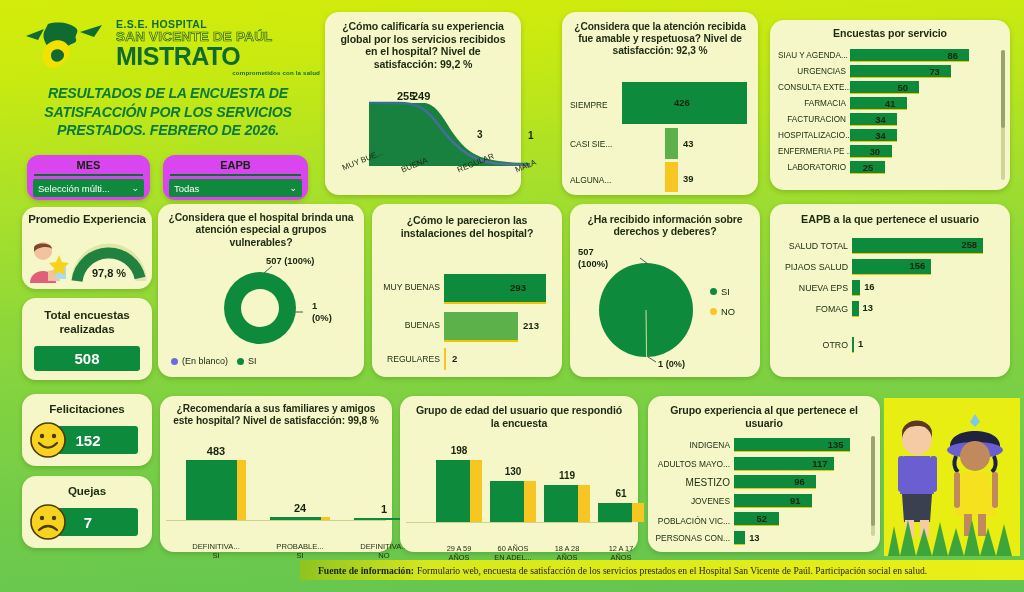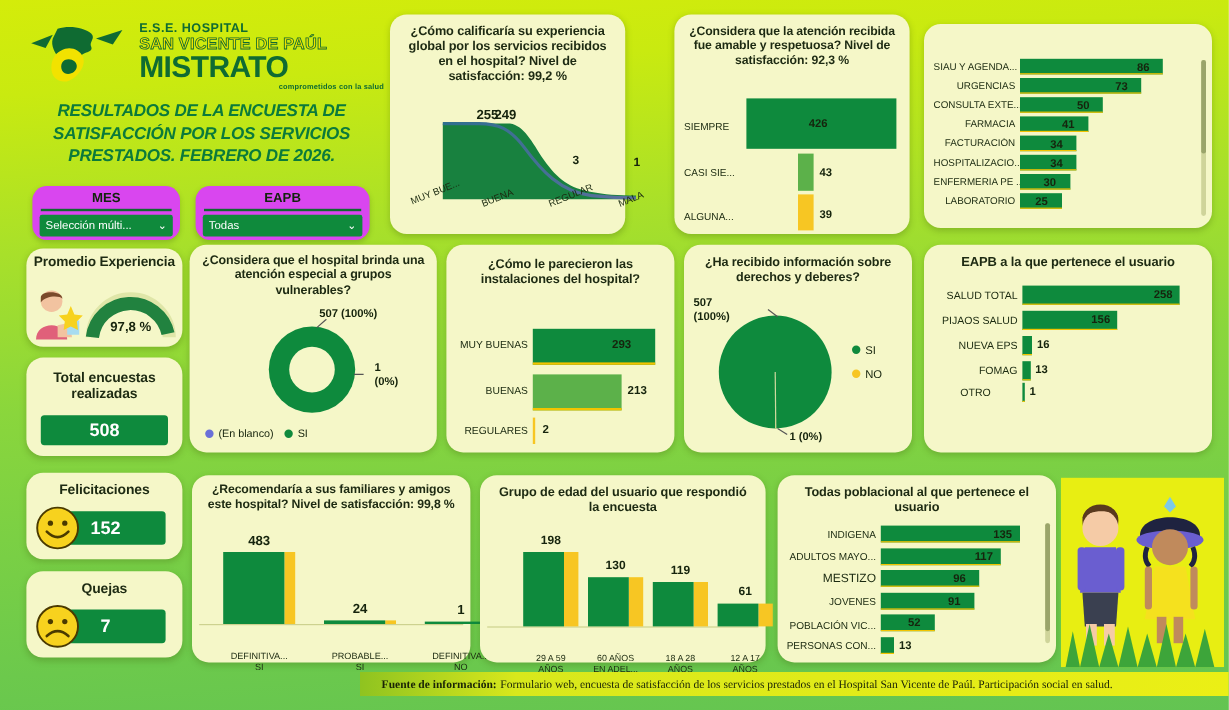--- a/index.html
+++ b/index.html
@@ -141,20 +141,21 @@
     <div style="position:absolute; left:103px; top:48px; width:13px; height:31px; background:#5cb14a;"></div>
     <div style="position:absolute; left:121px; top:58px; font-size:9.4px; font-weight:bold; color:#16240d;">43</div>
 
     <div style="position:absolute; left:8px; top:95px; width:52px; font-size:8.4px; color:#1b2a10;">ALGUNA...</div>
     <div style="position:absolute; left:103px; top:82px; width:13px; height:30px; background:#f7c623;"></div>
     <div style="position:absolute; left:121px; top:93px; font-size:9.4px; font-weight:bold; color:#16240d;">39</div>
   </div>
 </div>
 
 <div class="card" style="left:770px; top:20px; width:240px; height:170px;">
+  <div class="card-title" style="padding:7px 0 0; font-size:10.6px;">Encuestas por servicio</div>
   <div id="svc-rows" style="position:absolute; left:8px; top:29px; width:215px;">
       <div class="hbar-row" style="margin-bottom: 3px;">
         <div class="hbar-label" style="width: 72px; font-size: 8.2px;">SIAU Y AGENDA...</div>
         <div class="hbar-track" style="height: 13px;">
           <div class="hbar-fill" style="width: 119.444px;"></div>
           <div class="hbar-val" style="left: 97.4444px; color: rgb(22, 36, 13);">86</div>
         </div>
       </div>
       <div class="hbar-row" style="margin-bottom: 3px;">
         <div class="hbar-label" style="width: 72px; font-size: 8.2px;">URGENCIAS</div>
@@ -313,29 +314,29 @@
           <div class="hbar-val" style="left: 57.4717px; color: rgb(22, 36, 13);">156</div>
         </div>
       </div>
       <div class="hbar-row" style="margin-bottom: 5px;">
         <div class="hbar-label" style="width: 74px; font-size: 8.8px;">NUEVA EPS</div>
         <div class="hbar-track" style="height: 16px;">
           <div class="hbar-fill" style="width: 8.15094px;"></div>
           <div class="hbar-val" style="left: 12.1509px;">16</div>
         </div>
       </div>
-      <div class="hbar-row" style="margin-bottom: 2px;">
+      <div class="hbar-row" style="margin-bottom: 20px;">
         <div class="hbar-label" style="width: 74px; font-size: 8.8px;">FOMAG</div>
         <div class="hbar-track" style="height: 16px;">
           <div class="hbar-fill" style="width: 6.62264px;"></div>
           <div class="hbar-val" style="left: 10.6226px;">13</div>
         </div>
       </div>
       <div class="hbar-row" style="margin-bottom: 5px;">
-        <div class="hbar-label" style="width: 74px; font-size: 8.8px; text-align: center;">OTRO</div>
+        <div class="hbar-label" style="width: 74px; font-size: 8.8px;">OTRO</div>
         <div class="hbar-track" style="height: 16px;">
           <div class="hbar-fill" style="width: 2px;"></div>
           <div class="hbar-val" style="left: 6px;">1</div>
         </div>
       </div>
     </div>
 </div>
 
 <div class="card" style="left:22px; top:394px; width:130px; height:72px;">
   <div class="card-title" style="padding:8px 0 0; font-size:11.6px;">Felicitaciones</div>
@@ -416,21 +417,21 @@
       <div style="position: absolute; left: 198px; top: 64.9561px; width: 34px; height: 19.0439px; background: rgb(14, 138, 61);"></div>
       <div class="vcol-val" style="left: 192px; top: 49.9561px; width: 58px; font-size: 10px;">61</div>
       <div class="vcol-cat" style="left: 188px; top: 89px; width: 66px; font-size: 7.4px;">
         <div>12 A 17</div>
         <div>AÑOS</div>
       </div>
     </div>
 </div>
 
 <div class="card" style="left:648px; top:396px; width:232px; height:156px;">
-  <div class="card-title" style="padding:8px 20px 0; font-size:10.6px;">Todas poblacional al que pertenece el usuario</div>
+  <div class="card-title" style="padding:8px 20px 0; font-size:10.6px;">Grupo experiencia al que pertenece el usuario</div>
   <div id="pobl-rows" style="position:absolute; left:6px; top:42px; width:212px;">
       <div class="hbar-row" style="margin-bottom: 4.5px;">
         <div class="hbar-label" style="width: 80px; font-size: 8.4px;">INDIGENA</div>
         <div class="hbar-track" style="height: 14px;">
           <div class="hbar-fill" style="width: 115.714px;"></div>
           <div class="hbar-val" style="left: 93.7143px; color: rgb(22, 36, 13);">135</div>
         </div>
       </div>
       <div class="hbar-row" style="margin-bottom: 4.5px;">
         <div class="hbar-label" style="width: 80px; font-size: 8.4px;">ADULTOS MAYO...</div>

